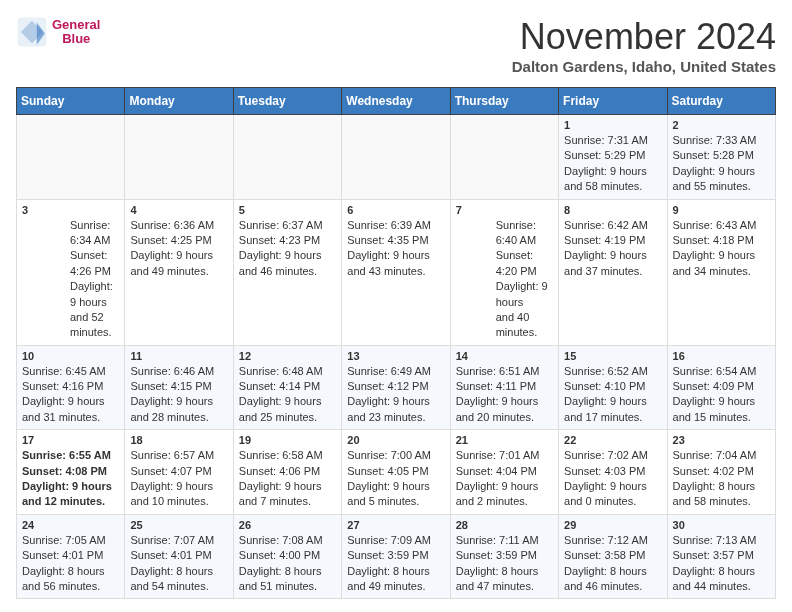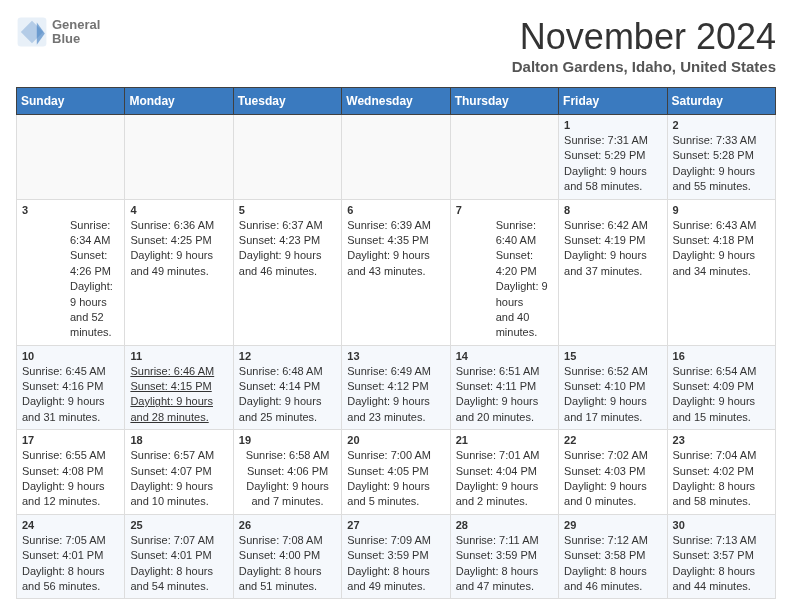--- a/index.html
+++ b/index.html
@@ -19,22 +19,23 @@
     .logo {
       display: flex;
       align-items: center;
       gap: 4px;
     }
     .logo-text {
       display: flex;
       flex-direction: column;
       font-size: 13px;
       font-weight: bold;
-      color: #737373;
+      color: #be185d;
       line-height: 1.1;
+      align-items: center;
     }
     .logo-icon {
       width: 32px;
       height: 32px;
     }
     .title-area {
       text-align: right;
     }
     .cal-title {
       font-size: 36px;
@@ -198,21 +199,21 @@
       <tr>
         <td>
           <div class="day-num">10</div>
           <div class="day-info" style="white-space: pre-line;">Sunrise: 6:45 AM
 Sunset: 4:16 PM
 Daylight: 9 hours
 and 31 minutes.</div>
         </td>
         <td>
           <div class="day-num">11</div>
-          <div class="day-info" style="white-space: pre-line; text-decoration: underline;">Sunrise: 6:46 AM
+          <div class="day-info" style="white-space: pre-line;">Sunrise: 6:46 AM
 Sunset: 4:15 PM
 Daylight: 9 hours
 and 28 minutes.</div>
         </td>
         <td>
           <div class="day-num">12</div>
           <div class="day-info" style="white-space: pre-line;">Sunrise: 6:48 AM
 Sunset: 4:14 PM
 Daylight: 9 hours
 and 25 minutes.</div>
@@ -242,35 +243,35 @@
           <div class="day-num">16</div>
           <div class="day-info" style="white-space: pre-line;">Sunrise: 6:54 AM
 Sunset: 4:09 PM
 Daylight: 9 hours
 and 15 minutes.</div>
         </td>
       </tr>
       <tr>
         <td>
           <div class="day-num">17</div>
-          <div class="day-info" style="white-space: pre-line;">Sunrise: 6:55 AM
+          <div class="day-info" style="white-space: pre-line; font-weight: bold;">Sunrise: 6:55 AM
 Sunset: 4:08 PM
 Daylight: 9 hours
 and 12 minutes.</div>
         </td>
         <td>
           <div class="day-num">18</div>
           <div class="day-info" style="white-space: pre-line;">Sunrise: 6:57 AM
 Sunset: 4:07 PM
 Daylight: 9 hours
 and 10 minutes.</div>
         </td>
         <td>
           <div class="day-num">19</div>
-          <div class="day-info" style="white-space: pre-line; text-align: center;">Sunrise: 6:58 AM
+          <div class="day-info" style="white-space: pre-line;">Sunrise: 6:58 AM
 Sunset: 4:06 PM
 Daylight: 9 hours
 and 7 minutes.</div>
         </td>
         <td>
           <div class="day-num">20</div>
           <div class="day-info" style="white-space: pre-line;">Sunrise: 7:00 AM
 Sunset: 4:05 PM
 Daylight: 9 hours
 and 5 minutes.</div>

